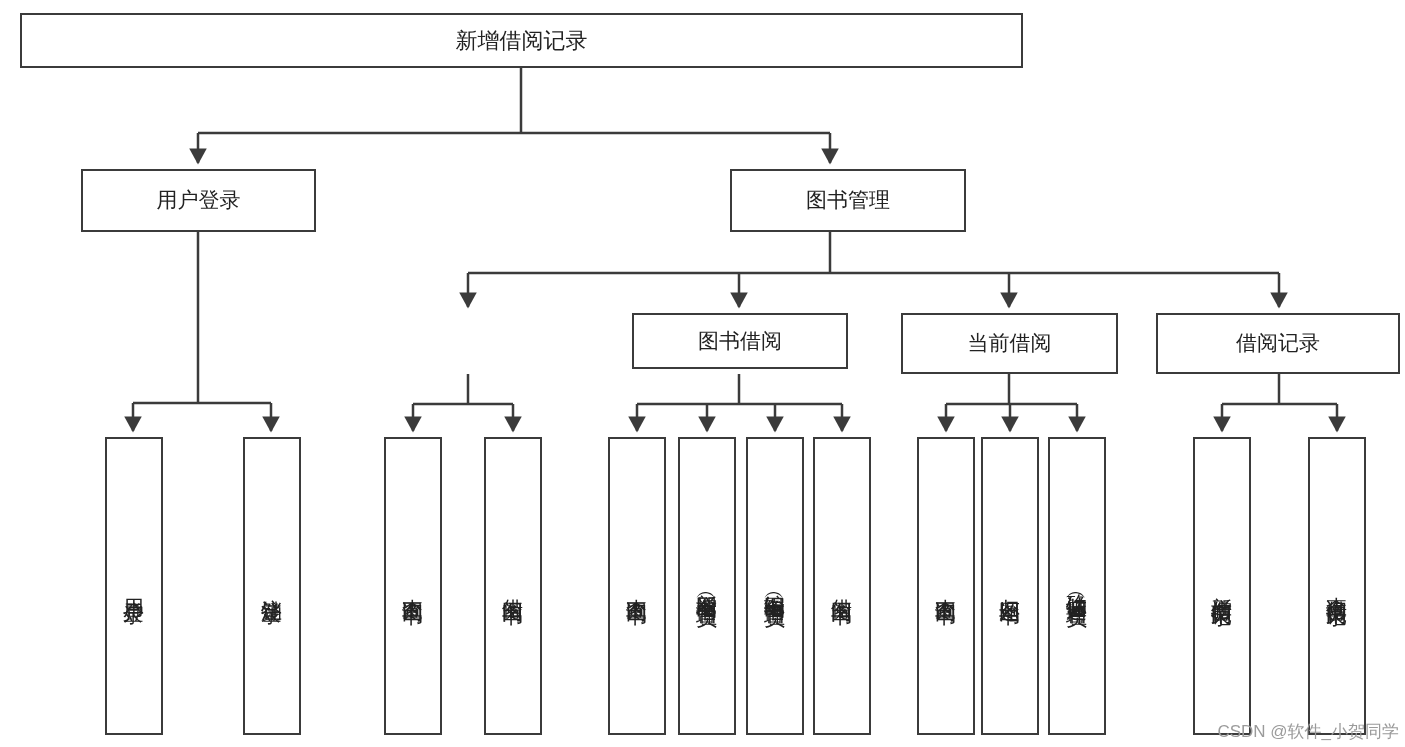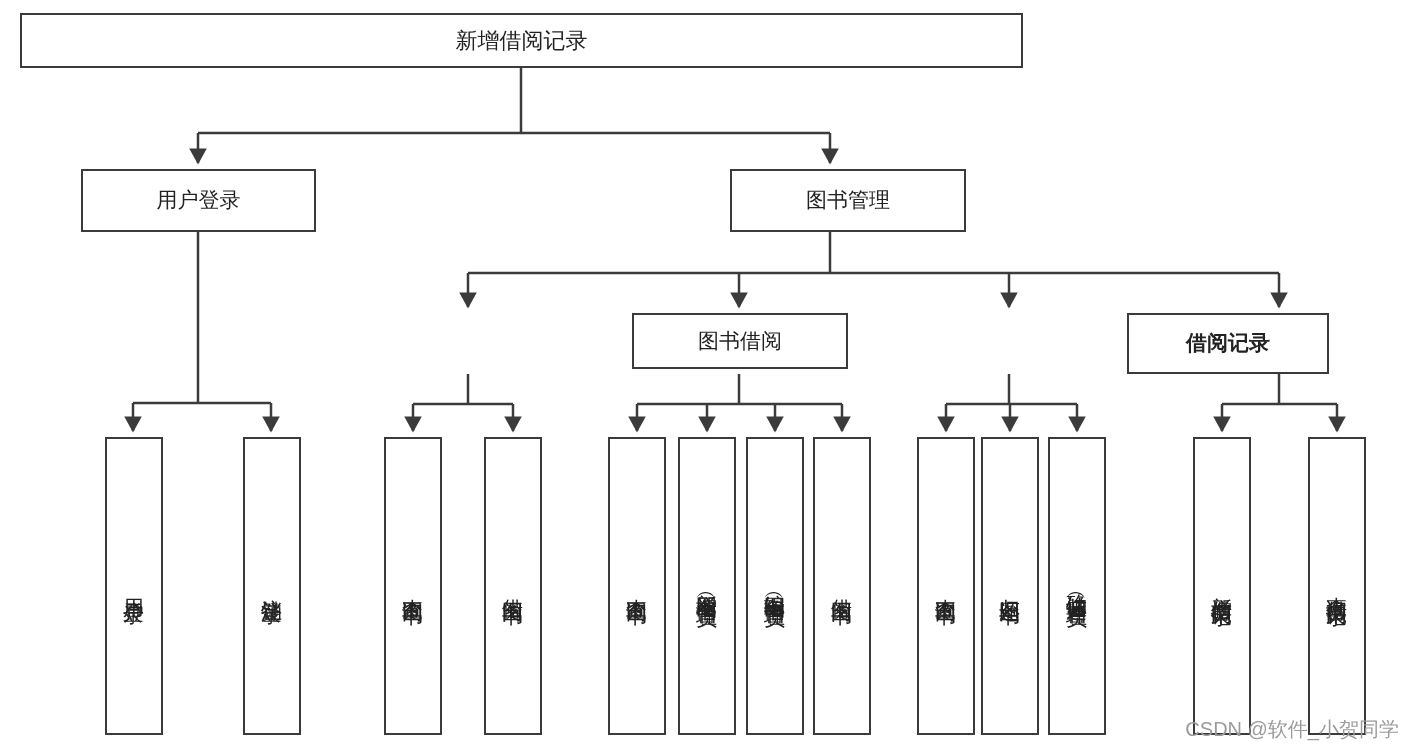--- a/index.html
+++ b/index.html
@@ -46,21 +46,21 @@
     font-size:21px;
     letter-spacing:2px;
     line-height:1;
     white-space:nowrap;
   }
 
   .watermark{
     position:absolute;
     right:6px;
     bottom:4px;
-    font-size:20px;
+    font-size:17px;
     color:#9b9b9b;
     z-index:5;
     white-space:nowrap;
     font-family:"Liberation Sans","DejaVu Sans",sans-serif;
   }
 </style>
 </head>
 <body>
 
 <div id="canvas">
@@ -125,22 +125,25 @@
 
   <div class="node h" style="left:730px;top:169px;width:236px;height:63px;">
     <span class="lbl">图书管理</span>
   </div>
 
 
   <div class="node h" style="left:632px;top:313px;width:216px;height:56px;">
     <span class="lbl">图书借阅</span>
   </div>
 
+  <div class="node h" style="left:901px;top:313px;width:217px;height:61px;">
+    <span class="lbl">当前借阅</span>
+  </div>
 
-  <div class="node h" style="left:1127px;top:313px;width:202px;height:61px;font-weight:bold;">
+  <div class="node h" style="left:1156px;top:313px;width:244px;height:61px;">
     <span class="lbl">借阅记录</span>
   </div>
 
   <div class="node v" style="left:105px;top:437px;width:58px;height:298px;">
     <span class="lbl">用户登录</span>
   </div>
   <div class="node v" style="left:243px;top:437px;width:58px;height:298px;">
     <span class="lbl">注销登录</span>
   </div>
 

